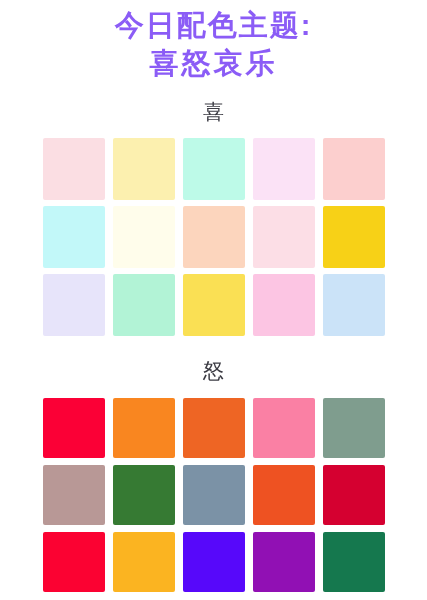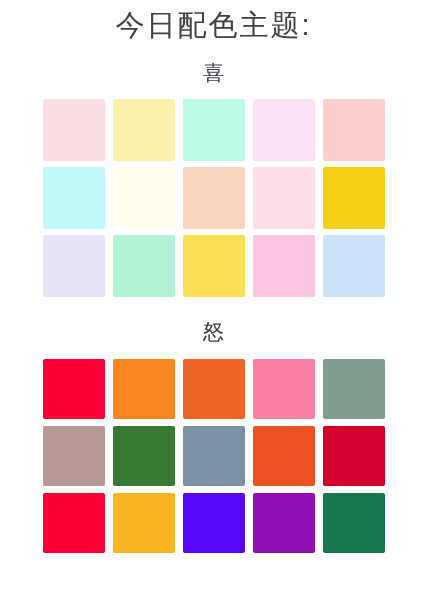--- a/index.html
+++ b/index.html
@@ -16,22 +16,22 @@
     position: relative;
   }
 
   
   .title-block {
     padding-top: 6px;
     text-align: center;
   }
   .title-line {
     font-size: 29px;
-    font-weight: normal;
-    color: #404040;
+    font-weight: bold;
+    color: #8b5cf6;
     letter-spacing: 2px;
     line-height: 1.32;
     white-space: nowrap;
   }
   .title-line.line-2 {
     letter-spacing: 3px;
   }
 
   
   .section {
@@ -71,20 +71,21 @@
   }
   .section.anger .palette-grid {
     row-gap: 7px;
   }
 </style>
 </head>
 <body>
 
 <div class="title-block">
   <div class="title-line line-1">今日配色主题:</div>
+  <div class="title-line line-2">喜怒哀乐</div>
 </div>
 
 <div class="section joy">
   <div class="section-label">喜</div>
   <div class="palette-grid">
     <div class="swatch" title="#FBDEE3" style="background-color: rgb(251, 222, 227);"></div>
     <div class="swatch" title="#FCF0AF" style="background-color: rgb(252, 240, 175);"></div>
     <div class="swatch" title="#BDFAE8" style="background-color: rgb(189, 250, 232);"></div>
     <div class="swatch" title="#FBE2F6" style="background-color: rgb(251, 226, 246);"></div>
     <div class="swatch" title="#FCCFCE" style="background-color: rgb(252, 207, 206);"></div>

